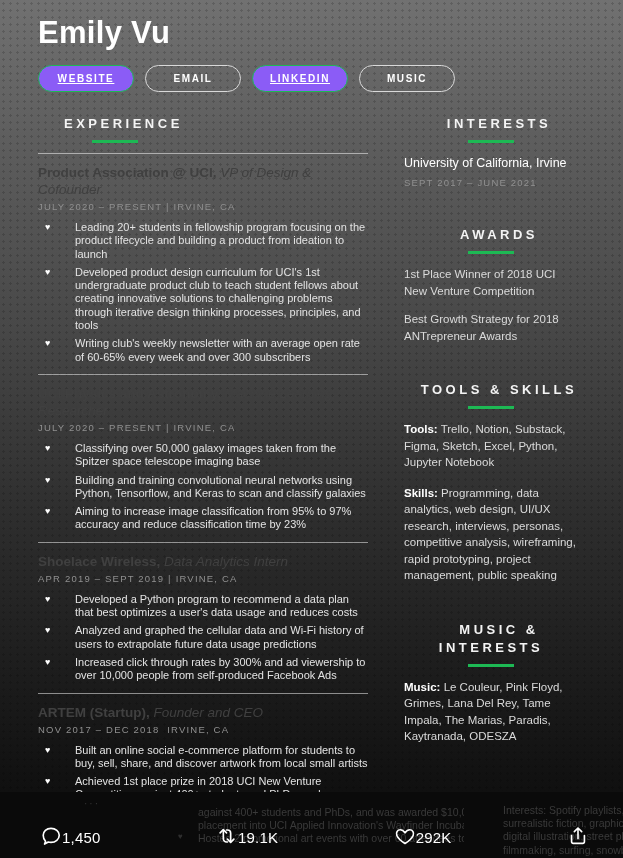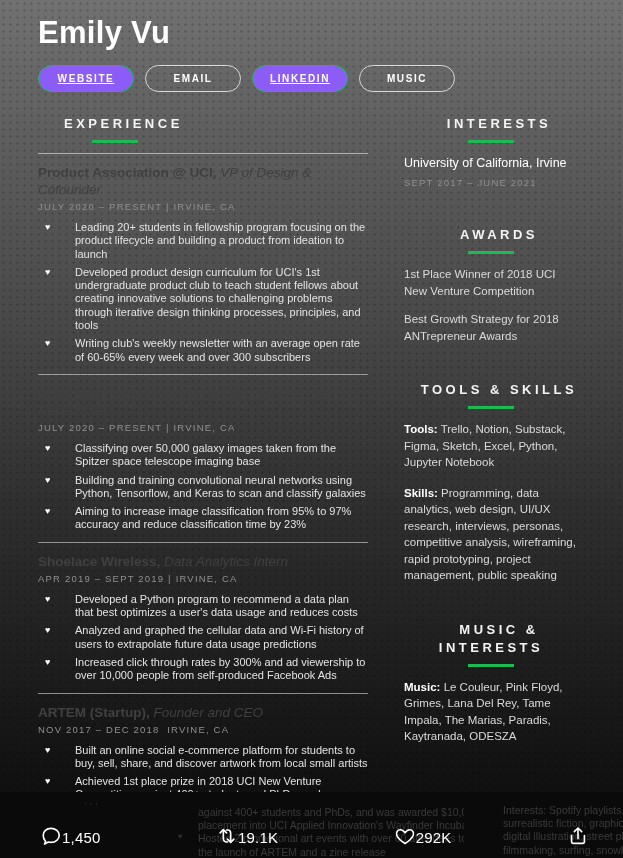--- a/index.html
+++ b/index.html
@@ -232,21 +232,20 @@
   </div>
 </div>
 
 <footer class="footer">
   <div class="ghost-dots">···</div>
   <span class="ghost-heart">♥</span>
   <div class="ghost-left">
     <div>against 400+ students and PhDs, and was awarded $10,000 and</div>
     <div>placement into UCI Applied Innovation's Wayfinder Incubator</div>
     <div>Hosted 2 promotional art events with over 60 attendees to market</div>
-    <div>the launch of ARTEM and a zine release</div>
   </div>
   <div class="ghost-right">
     <div>Interests: Spotify playlists, jazz</div>
     <div>surrealistic fiction, graphic des</div>
     <div>digital illustration, street photog</div>
     <div>filmmaking, surfing, snowboardi</div>
   </div>
 
   <div class="actions">
     <button class="action">

